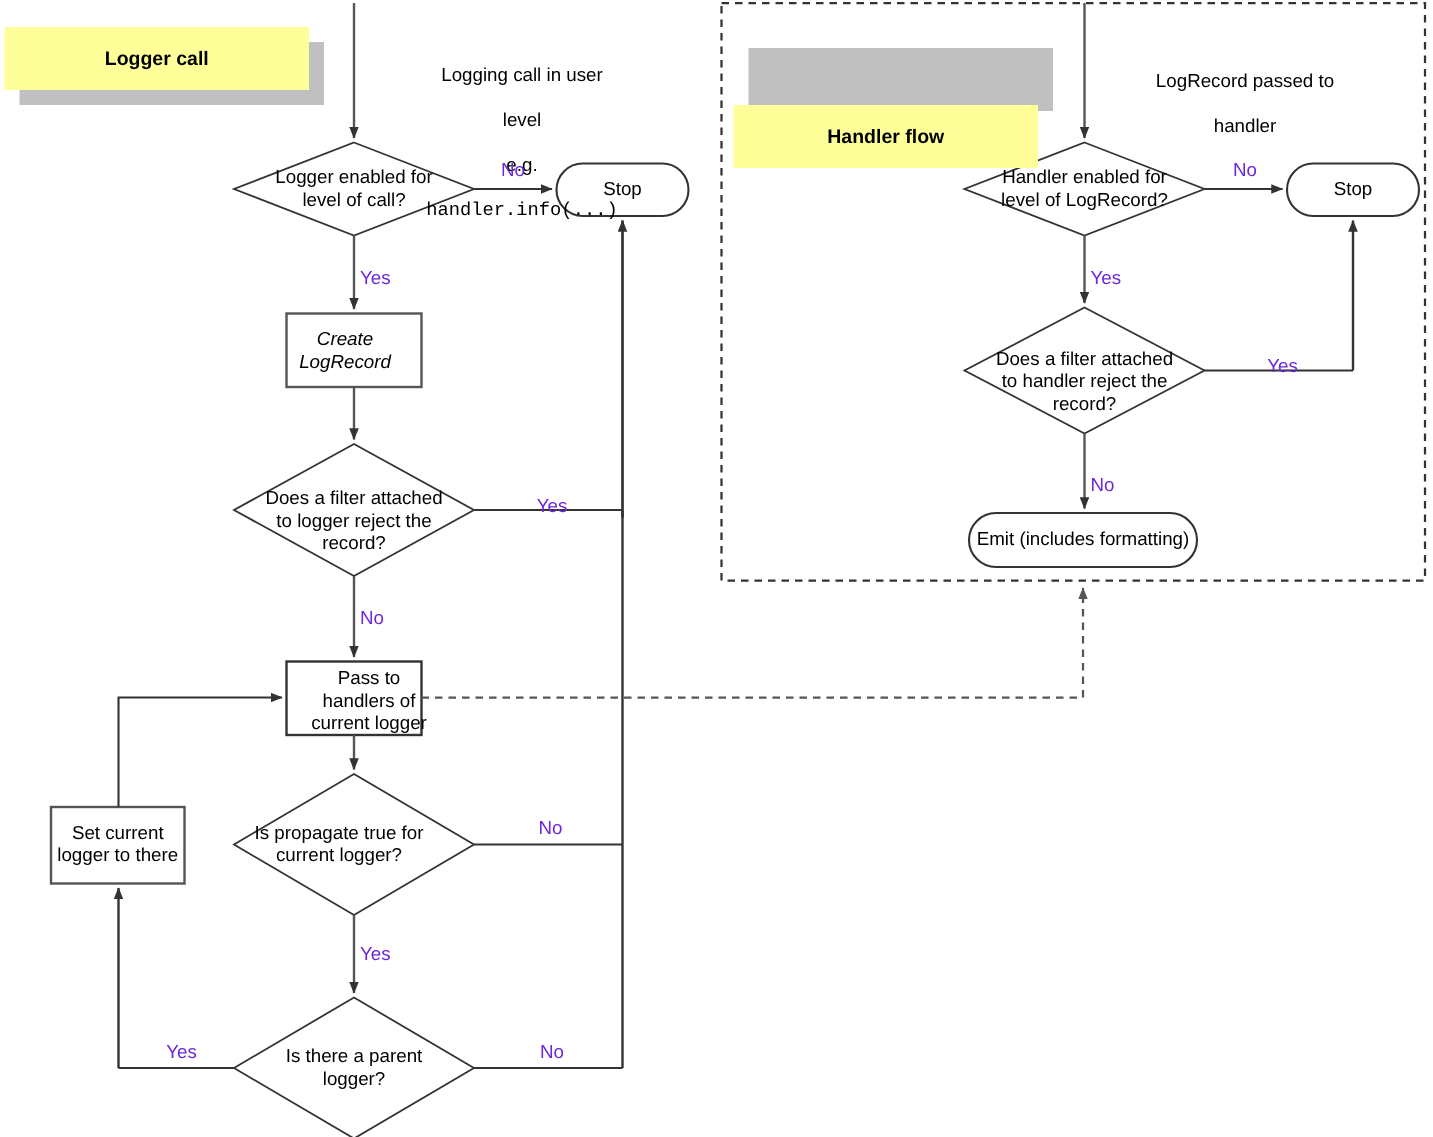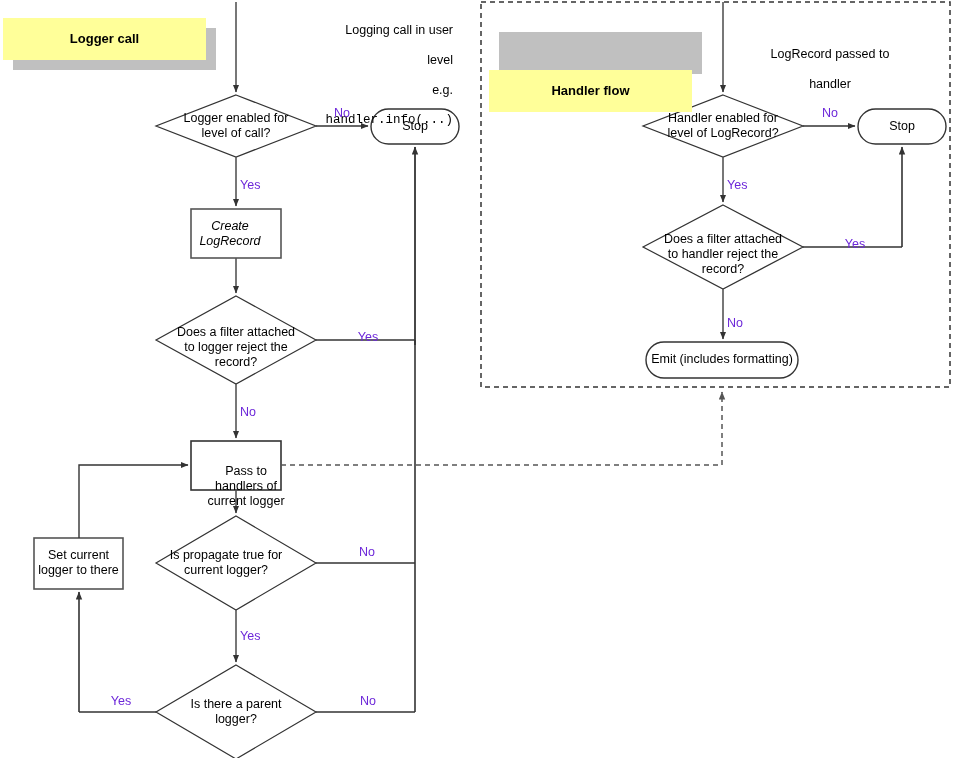--- a/index.html
+++ b/index.html
@@ -179,21 +179,21 @@
       <path d="M722,465 L722,392"></path>
     </g>
   </svg>
 
   <div class="flow-title-shadow" style="left:13px; top:28px; width:203px; height:42px;"></div>
   <div class="flow-title" style="left:3px; top:18px; width:203px; height:42px;">Logger call</div>
 
   <div class="flow-title-shadow" style="left:499px; top:32px; width:203px; height:42px;"></div>
   <div class="flow-title" style="left:489px; top:22px; width:203px; height:42px;margin-top:48px;">Handler flow</div>
 
-  <div class="caption" style="left:243px; top:8px; width:210px;text-align:right;">
+  <div class="caption" style="left:243px; top:28px; width:210px;">
     <div>Logging call in user</div>
     <div>level</div>
     <div>e.g.</div>
     <div class="mono">handler.info(...)</div>
   </div>
 
   <div class="caption" style="left:730px; top:32px; width:200px;">
     <div>LogRecord passed to</div>
     <div>handler</div>
   </div>
@@ -203,21 +203,21 @@
 
   <div class="node-label" style="left:371px; top:119px; width:88px;">Stop</div>
 
   <div class="node-label" style="left:191px; top:219px; width:78px;font-style:italic;">Create
 LogRecord</div>
 
   <div class="node-label" style="left:152px; top:325px; width:168px;">Does a filter attached
 to logger reject the
 record?</div>
 
-  <div class="node-label" style="left:191px; top:464px; width:110px;">Pass to
+  <div class="node-label" style="left:191px; top:445px; width:110px;">Pass to
 handlers of
 current logger</div>
 
   <div class="node-label" style="left:144px; top:548px; width:164px;">Is propagate true for
 current logger?</div>
 
   <div class="node-label" style="left:30px; top:548px; width:97px;">Set current
 logger to there</div>
 
   <div class="node-label" style="left:158px; top:697px; width:156px;">Is there a parent

